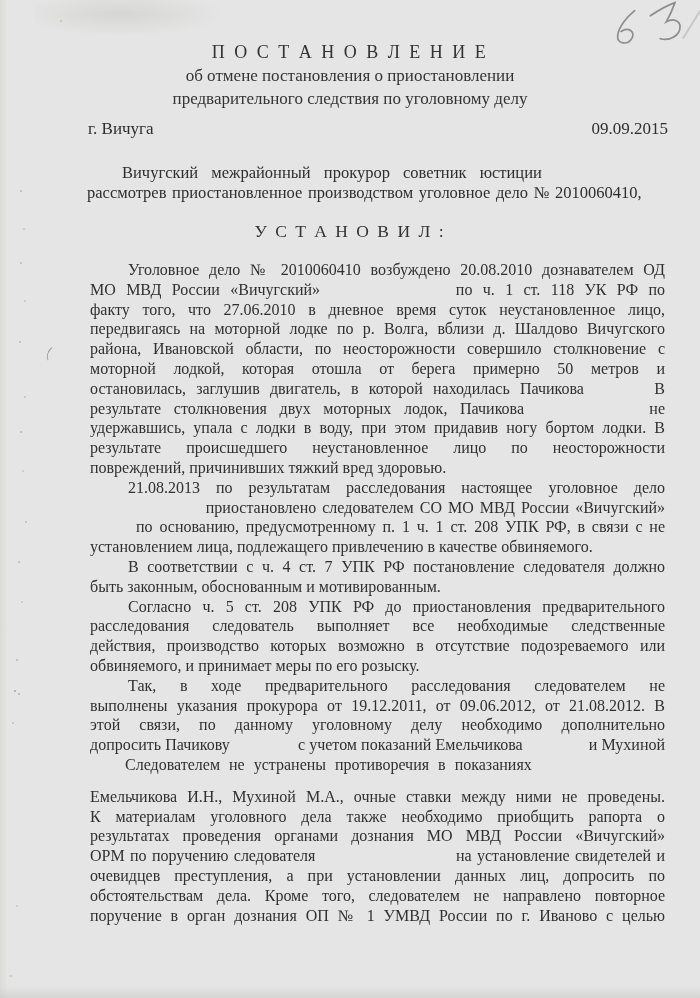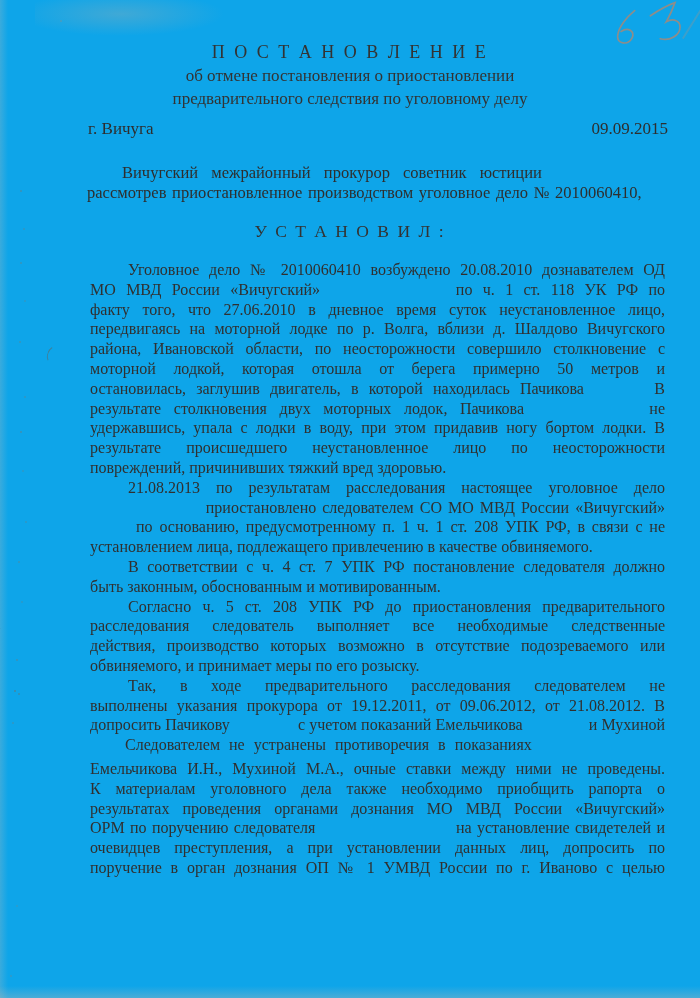--- a/index.html
+++ b/index.html
@@ -1,18 +1,18 @@
 <!DOCTYPE html>
 <html lang="ru"><head>
 <meta charset="utf-8">
 <style>
   html,body{margin:0;padding:0;background:#ffffff;}
   .page{
     position:relative;width:700px;height:998px;overflow:hidden;
-    background:#0ea5e9;
+    background:#e5e5e5;
     font-family:"Liberation Serif","DejaVu Serif",serif;
     color:#2e2e2e;
   }
   
   .smudge-topleft{
     position:absolute;left:35px;top:-8px;width:190px;height:44px;
     background:radial-gradient(ellipse at 45% 50%, rgba(178,178,170,.30), rgba(178,178,170,0) 70%);
     pointer-events:none;
   }
   .edge-left{
@@ -138,24 +138,26 @@
       <div class="line j" style="text-indent: 46px;">по основанию, предусмотренному п. 1 ч. 1 ст. 208 УПК РФ, в связи с не </div>
       <div class="line l">установлением лица, подлежащего привлечению в качестве обвиняемого. </div>
       <div class="line j" style="text-indent: 38px;">В соответствии с ч. 4 ст. 7 УПК РФ постановление следователя должно </div>
       <div class="line l">быть законным, обоснованным и мотивированным. </div>
       <div class="line j" style="text-indent: 38px;">Согласно ч. 5 ст. 208 УПК РФ до приостановления предварительного </div>
       <div class="line j">расследования следователь выполняет все необходимые следственные </div>
       <div class="line j">действия, производство которых возможно в отсутствие подозреваемого или </div>
       <div class="line l">обвиняемого, и принимает меры по его розыску. </div>
       <div class="line j" style="text-indent: 38px;">Так, в ходе предварительного расследования следователем не </div>
       <div class="line j">выполнены указания прокурора от 19.12.2011, от 09.06.2012, от 21.08.2012. В </div>
+      <div class="line j">этой связи, по данному уголовному делу необходимо дополнительно </div>
       <div class="line j">допросить Пачикову <span class="gap" style="width: 60px;"></span> с учетом показаний Емельчикова <span class="gap" style="width: 58px;"></span> и Мухиной </div>
       <div class="line l" style="text-indent: 35px; word-spacing: 5px;">Следователем не устранены противоречия в показаниях </div>
-      <div class="line j" style="margin-top: 4px;">Емельчикова И.Н., Мухиной М.А., очные ставки между ними не проведены. </div>
+      <div class="line j" style="margin-top: 12px;">Емельчикова И.Н., Мухиной М.А., очные ставки между ними не проведены. </div>
       <div class="line j">К материалам уголовного дела также необходимо приобщить рапорта о </div>
       <div class="line j">результатах проведения органами дознания МО МВД России «Вичугский» </div>
       <div class="line j">ОРМ по поручению следователя <span class="gap" style="width: 130px;"></span> на установление свидетелей и </div>
       <div class="line j">очевидцев преступления, а при установлении данных лиц, допросить по </div>
+      <div class="line j">обстоятельствам дела. Кроме того, следователем не направлено повторное </div>
       <div class="line j">поручение в орган дознания ОП № 1 УМВД России по г. Иваново с целью </div>
     </div>
 
   <div class="edge-bottom"></div>
 </div>
 
 </body></html>

